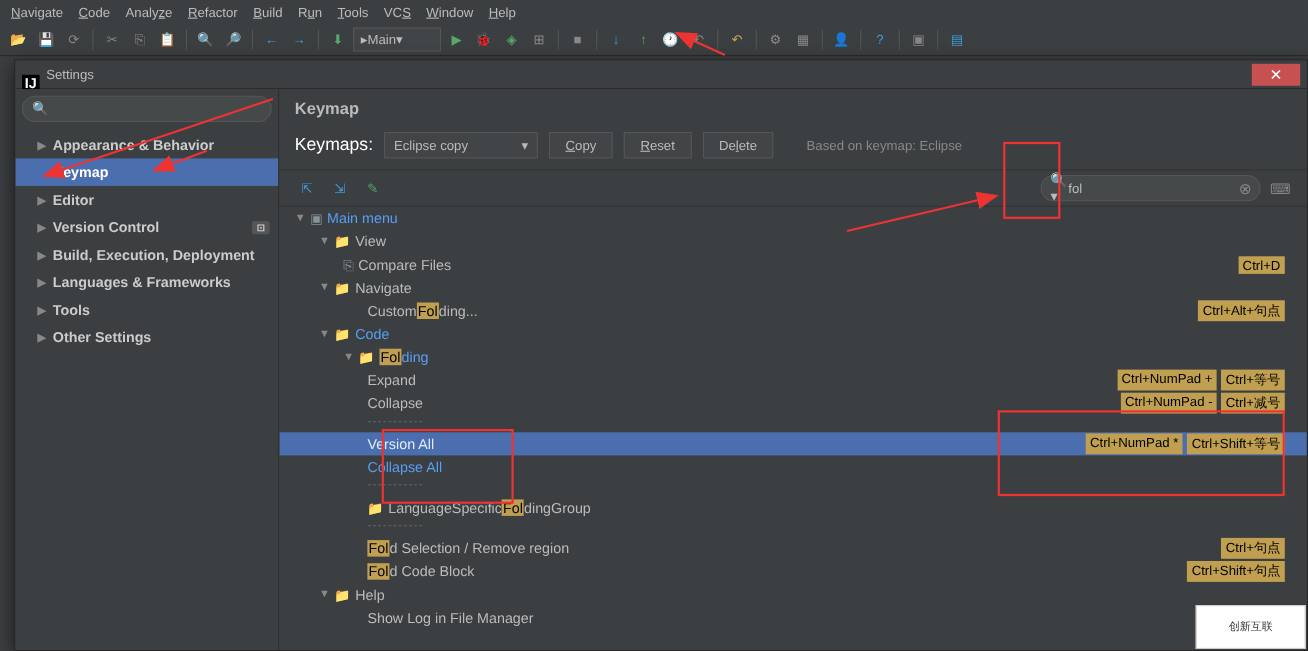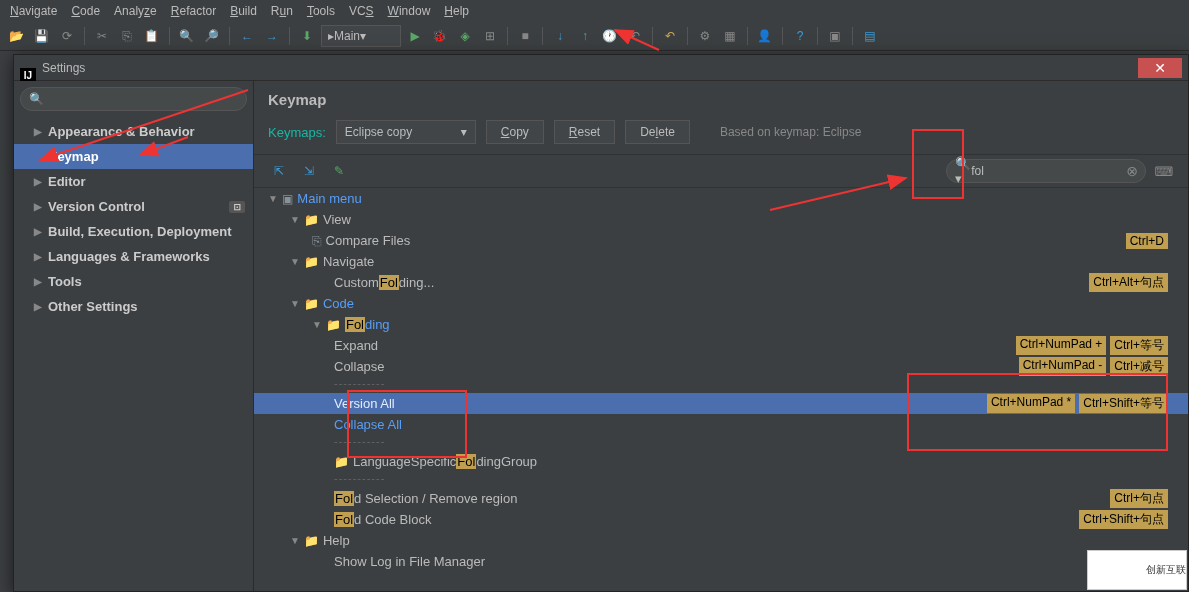--- a/index.html
+++ b/index.html
@@ -13,40 +13,40 @@
 .toolbar { display: flex; align-items: center; gap: 3px; padding: 3px 6px; background: #3c3f41; border-bottom: 1px solid #2b2b2b; }
 .tb-btn { width: 22px; height: 22px; display: flex; align-items: center; justify-content: center; color: #888; font-size: 12px; }
 .tb-sep { width: 1px; height: 18px; background: #555; margin: 0 3px; }
 .run-combo { background: #414547; border: 1px solid #555; height: 22px; width: 80px; display: flex; align-items: center; padding: 0 6px; color: #bbb; font-size: 12px; }
 .tb-play { color: #59a869; }
 .tb-bug { color: #59a869; }
 
 
 .settings-window { position: absolute; left: 13px; top: 54px; width: 1176px; height: 538px; background: #3c3f41; border: 1px solid #222; box-shadow: 0 4px 16px rgba(0,0,0,.6); }
 .title-bar { display: flex; align-items: center; height: 26px; background: #3c3f41; border-bottom: 1px solid #2b2b2b; padding: 0 6px; }
-.title-icon { width: 16px; height: 16px; background: #000; color: #fff; font-size: 10px; font-weight: bold; display: flex; align-items: center; justify-content: center; margin-right: 6px; margin-top: 16px; }
+.title-icon { width: 16px; height: 16px; background: #000; color: #fff; font-size: 13px; font-weight: bold; display: flex; align-items: center; justify-content: center; margin-right: 6px; margin-top: 16px; }
 .title-text { color: #bbb; font-size: 12px; }
 .title-close { margin-left: auto; width: 44px; height: 20px; background: #c75050; color: #fff; display: flex; align-items: center; justify-content: center; font-size: 14px; }
 
 .settings-body { display: flex; height: calc(100% - 26px); }
 .sidebar { width: 240px; background: #3c3f41; border-right: 1px solid #2b2b2b; display: flex; flex-direction: column; }
 .search-box { margin: 6px; height: 24px; background: #45494a; border: 1px solid #555; border-radius: 12px; display: flex; align-items: center; padding: 0 8px; }
 .search-box .mag { color: #888; margin-right: 4px; font-size: 12px; }
 .nav { flex: 1; overflow: auto; padding-top: 2px; }
 .nav-item { display: flex; align-items: center; height: 25px; padding-left: 20px; color: #bbb; font-size: 13px; cursor: default; }
 .nav-item.bold { font-weight: 600; color: #ccc; }
 .nav-item.selected { background: #4b6eaf; color: #fff; }
 .nav-item.sub { padding-left: 42px; }
 .nav-arrow { width: 14px; color: #888; font-size: 10px; }
 .nav-badge { margin-left: auto; margin-right: 8px; background: #555; color: #ccc; font-size: 9px; padding: 1px 4px; border-radius: 2px; }
 
 .content { flex: 1; display: flex; flex-direction: column; background: #3c3f41; }
 .content-header { padding: 10px 14px 6px; color: #bbb; font-size: 15px; font-weight: 600; }
 .keymap-row { display: flex; align-items: center; gap: 10px; padding: 6px 14px 10px; }
-.keymap-label { color: #14b8a6; font-size: 13px; }
+.keymap-label { color: #ffffff; font-size: 16px; }
 .keymap-select { background: #414547; border: 1px solid #555; height: 24px; width: 140px; display: flex; align-items: center; padding: 0 8px; color: #bbb; font-size: 12px; justify-content: space-between; }
 .btn { background: #414547; border: 1px solid #555; height: 24px; padding: 0 14px; color: #bbb; font-size: 12px; display: flex; align-items: center; }
 .based-on { margin-left: 20px; color: #888; font-size: 12px; }
 
 .action-toolbar { display: flex; align-items: center; gap: 8px; padding: 4px 14px; border-top: 1px solid #323232; border-bottom: 1px solid #323232; }
 .action-search { margin-left: auto; background: #45494a; border: 1px solid #555; border-radius: 12px; height: 24px; width: 200px; display: flex; align-items: center; padding: 0 8px; }
 .action-search input { background: none; border: none; color: #bbb; font-size: 12px; outline: none; flex: 1; }
 .action-search .clear { color: #888; font-size: 14px; }
 .find-by-shortcut { width: 20px; height: 20px; color: #888; display: flex; align-items: center; justify-content: center; }
 
@@ -63,21 +63,21 @@
 .hl { background: #c0a050; color: #000; padding: 0 1px; }
 .shortcuts { margin-left: auto; margin-right: 20px; display: flex; gap: 4px; padding-left: 32px; }
 .sc { background: #c0a050; color: #000; font-size: 12px; padding: 1px 4px; }
 .divider-dash { color: #666; font-size: 11px; letter-spacing: 1px; padding-left: 102px; height: 16px; }
 .divider-dash.d3 { padding-left: 80px; }
 
 
 .anno { position: absolute; border: 2px solid #e33; pointer-events: none; }
 .arrow-svg { position: absolute; pointer-events: none; }
 
-.watermark { position: absolute; right: 2px; bottom: 2px; width: 100px; height: 40px; background: #fff; color: #333; display: flex; align-items: center; justify-content: flex-end; font-size: 10px; border: 1px solid #ccc; }
+.watermark { position: absolute; right: 2px; bottom: 2px; width: 100px; height: 40px; background: #fff; color: #333; display: flex; align-items: center; justify-content: center; font-size: 10px; border: 1px solid #ccc; }
 </style>
 </head>
 <body>
 
 <div class="menubar">
   <span><u>N</u><span></span>avigate</span>
   <span><u>C</u>ode</span>
   <span>Analy<u>z</u>e</span>
   <span><u>R</u>efactor</span>
   <span><u>B</u>uild</span>

